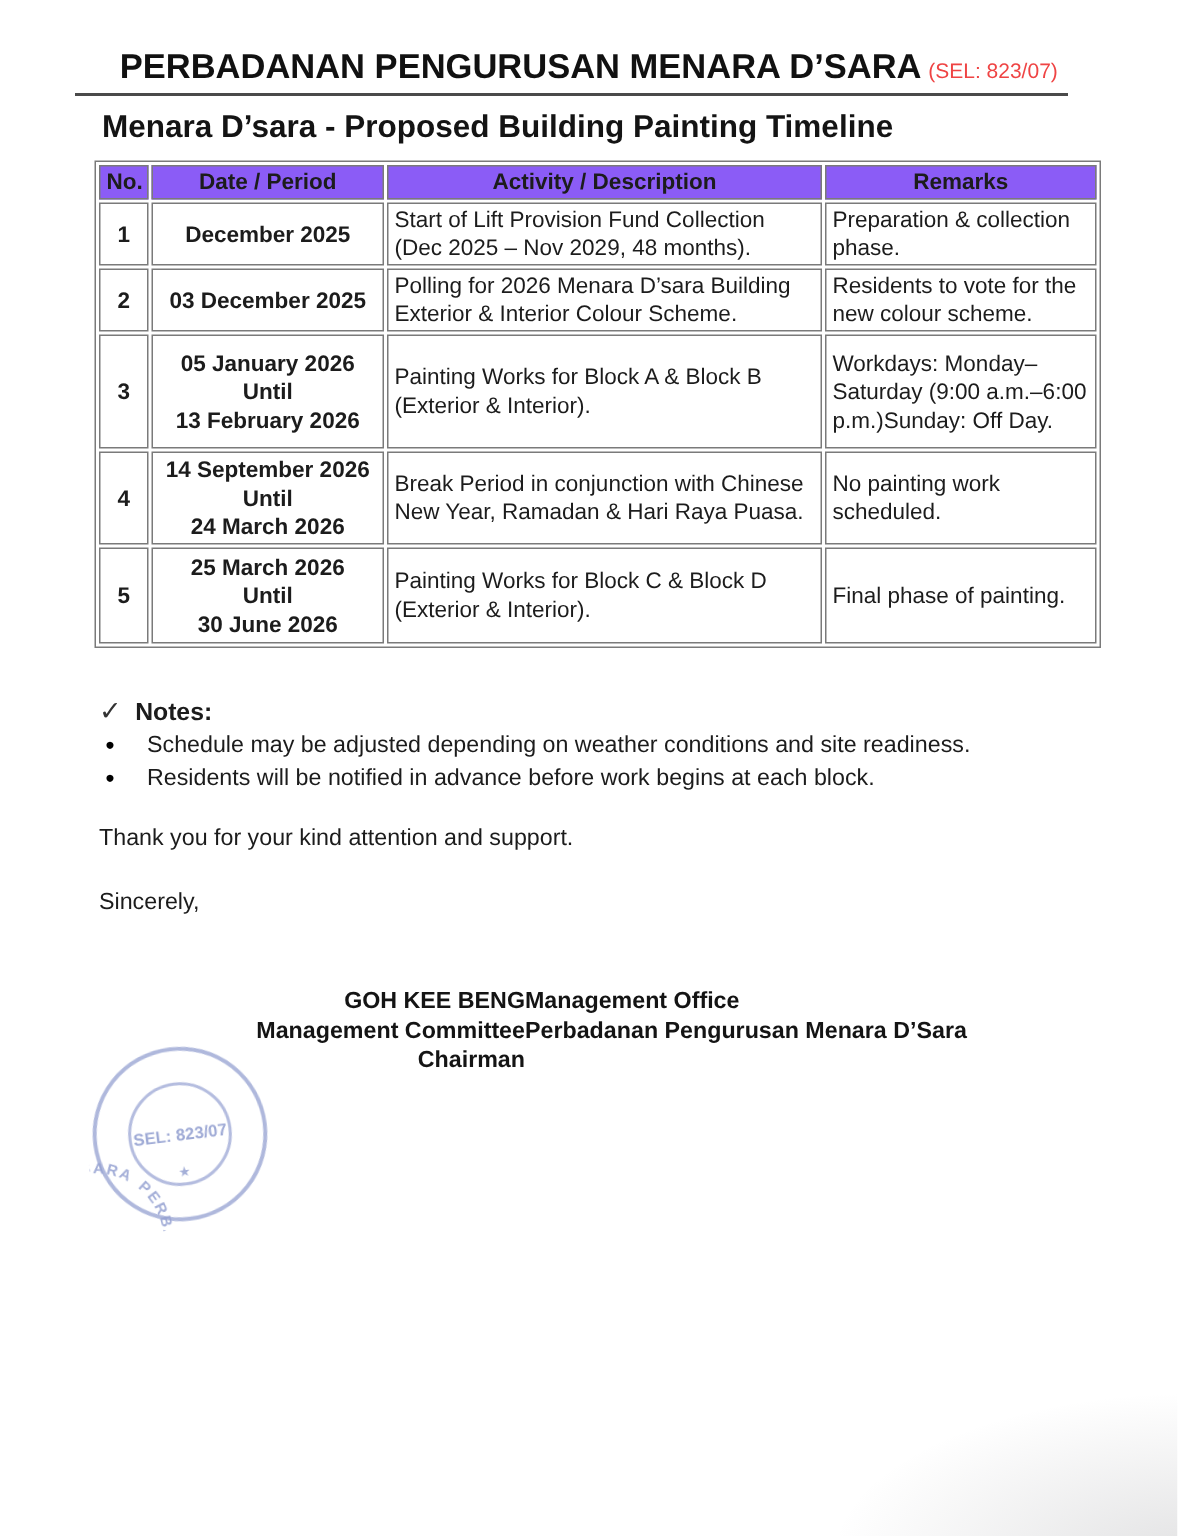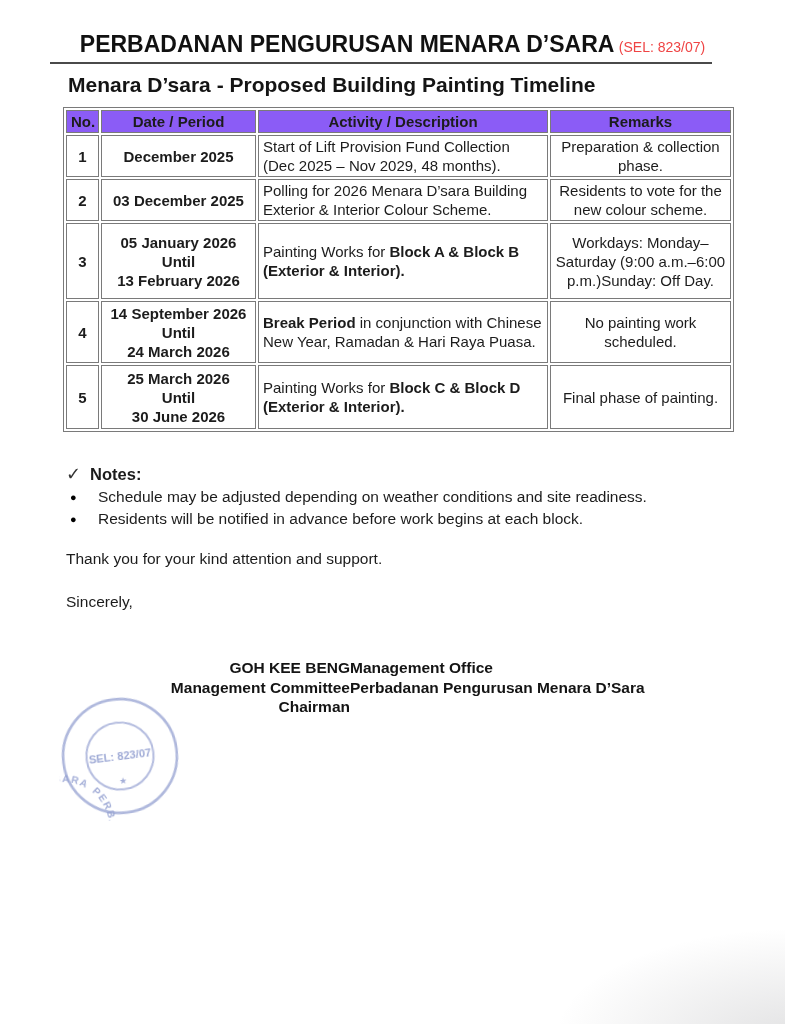--- a/index.html
+++ b/index.html
@@ -28,22 +28,22 @@
     vertical-align:middle; padding:1px 4px; overflow:hidden;
   }
   td.th { background:#8b5cf6; font-weight:bold; text-align:center; font-size:15px; padding:1px 2px; }
   .col-no  { width:33px; }
   .col-date{ width:155px; }
   .col-act { width:290px; }
   .col-rem { width:181px; }
   td.no-cell   { text-align:center; font-weight:bold; }
   td.date-cell { text-align:center; font-weight:bold; font-size:15.5px; line-height:20px; }
   td.act-cell  { padding-left:3px; }
-  td.rem-cell  { line-height:19px;text-align:center; }
-  .b { font-weight:bold; }
+  td.rem-cell  { line-height:19px; }
+  .b { font-weight:normal; }
   tr.hrow { height:22px; }
   tr.r1 { height:40px; }
   tr.r2 { height:42px; }
   tr.r3 { height:76px; }
   tr.r4 { height:62px; }
   tr.r5 { height:64px; }
 
   
   .notes { margin:31px 0 0 66px; }
   .notes-head { font-size:16.5px; font-weight:bold; }

